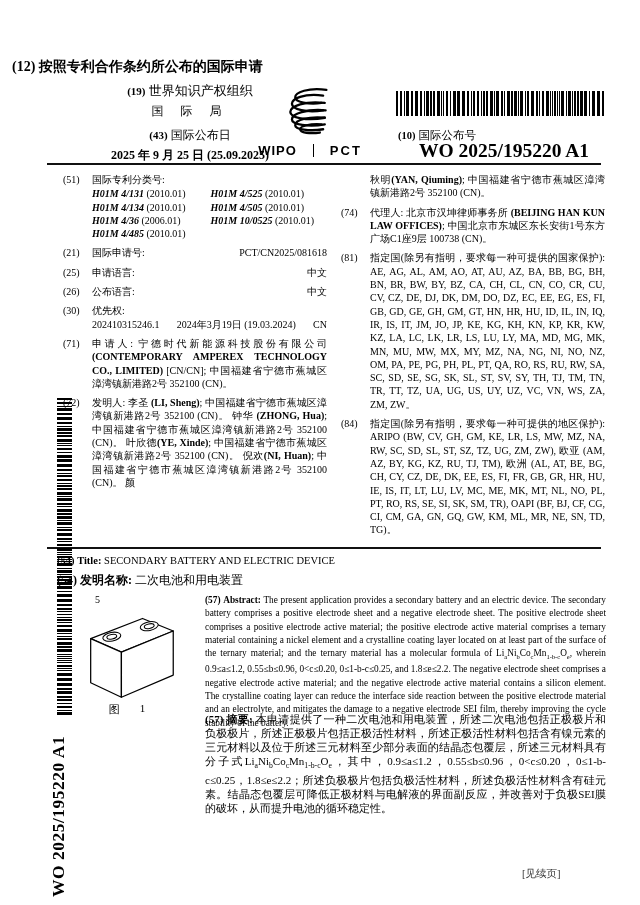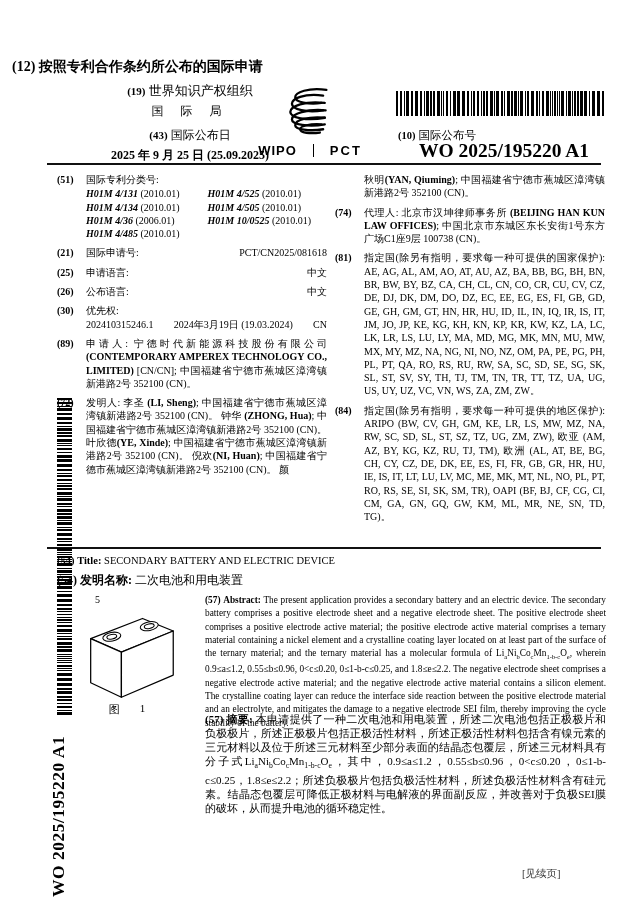--- a/index.html
+++ b/index.html
@@ -35,21 +35,21 @@
   .pubno-value { position:absolute; top:140px; left:398px; width:212px; text-align:center;
     font-size:19.5px; font-weight:bold; white-space:nowrap; }
   .rule { position:absolute; left:47px; width:554px; height:2px; background:#111; }
   .rule1 { top:163px; }
   .rule2 { top:547px; }
   
   .col { position:absolute; top:173px; width:270px; font-size:10px; line-height:13.3px; }
   .col-left  { left:57px; }
   .col-right { left:335px; }
   .field { display:flex; margin-bottom:6px; }
-  .fnum { width:29px; flex:none; font-weight:bold; }
+  .fnum { width:29px; flex:none; font-weight:normal;margin-left:6px; }
   .fbody { flex:1; text-align:justify; }
   .kv { display:flex; }
   .kv .fvalue { margin-left:auto; text-align:right; white-space:nowrap; }
   .ipc-grid { display:grid; grid-template-columns:1fr 1fr; column-gap:2px; margin-top:1px; }
   .ipc-code { font-weight:bold; font-style:italic; white-space:nowrap; }
   .prio-line { display:flex; justify-content:space-between; }
   
   .title-en { position:absolute; top:555px; left:57px; width:548px; font-size:10.5px; }
   .title-zh { position:absolute; top:572px; left:57px; width:548px; font-size:12px; }
   .b { font-weight:bold; }
@@ -228,21 +228,21 @@
         <div>优先权:</div>
         <div class="prio-line">
           <span>202410315246.1</span>
           <span>2024年3月19日 (19.03.2024)</span>
           <span>CN</span>
         </div>
       </div>
     </div>
 
     <div class="field">
-      <span class="fnum">(89)</span>
+      <span class="fnum">(71)</span>
       <div class="fbody"><span>申请人: 宁德时代新能源科技股份有限公司 </span><span style="font-weight: bold;">(CONTEMPORARY AMPEREX TECHNOLOGY CO., LIMITED)</span><span> [CN/CN]; 中国福建省宁德市蕉城区漳湾镇新港路2号 352100 (CN)。</span></div>
     </div>
 
     <div class="field">
       <span class="fnum">(72)</span>
       <div class="fbody"><span>发明人: 李圣 </span><span style="font-weight: bold;">(LI, Sheng)</span><span>; 中国福建省宁德市蕉城区漳湾镇新港路2号 352100 (CN)。 钟华 </span><span style="font-weight: bold;">(ZHONG, Hua)</span><span>; 中国福建省宁德市蕉城区漳湾镇新港路2号 352100 (CN)。 叶欣德</span><span style="font-weight: bold;">(YE, Xinde)</span><span>; 中国福建省宁德市蕉城区漳湾镇新港路2号 352100 (CN)。 倪欢</span><span style="font-weight: bold;">(NI, Huan)</span><span>; 中国福建省宁德市蕉城区漳湾镇新港路2号 352100 (CN)。 颜</span></div>
     </div>
   </div>
 
   <div class="col col-right">

